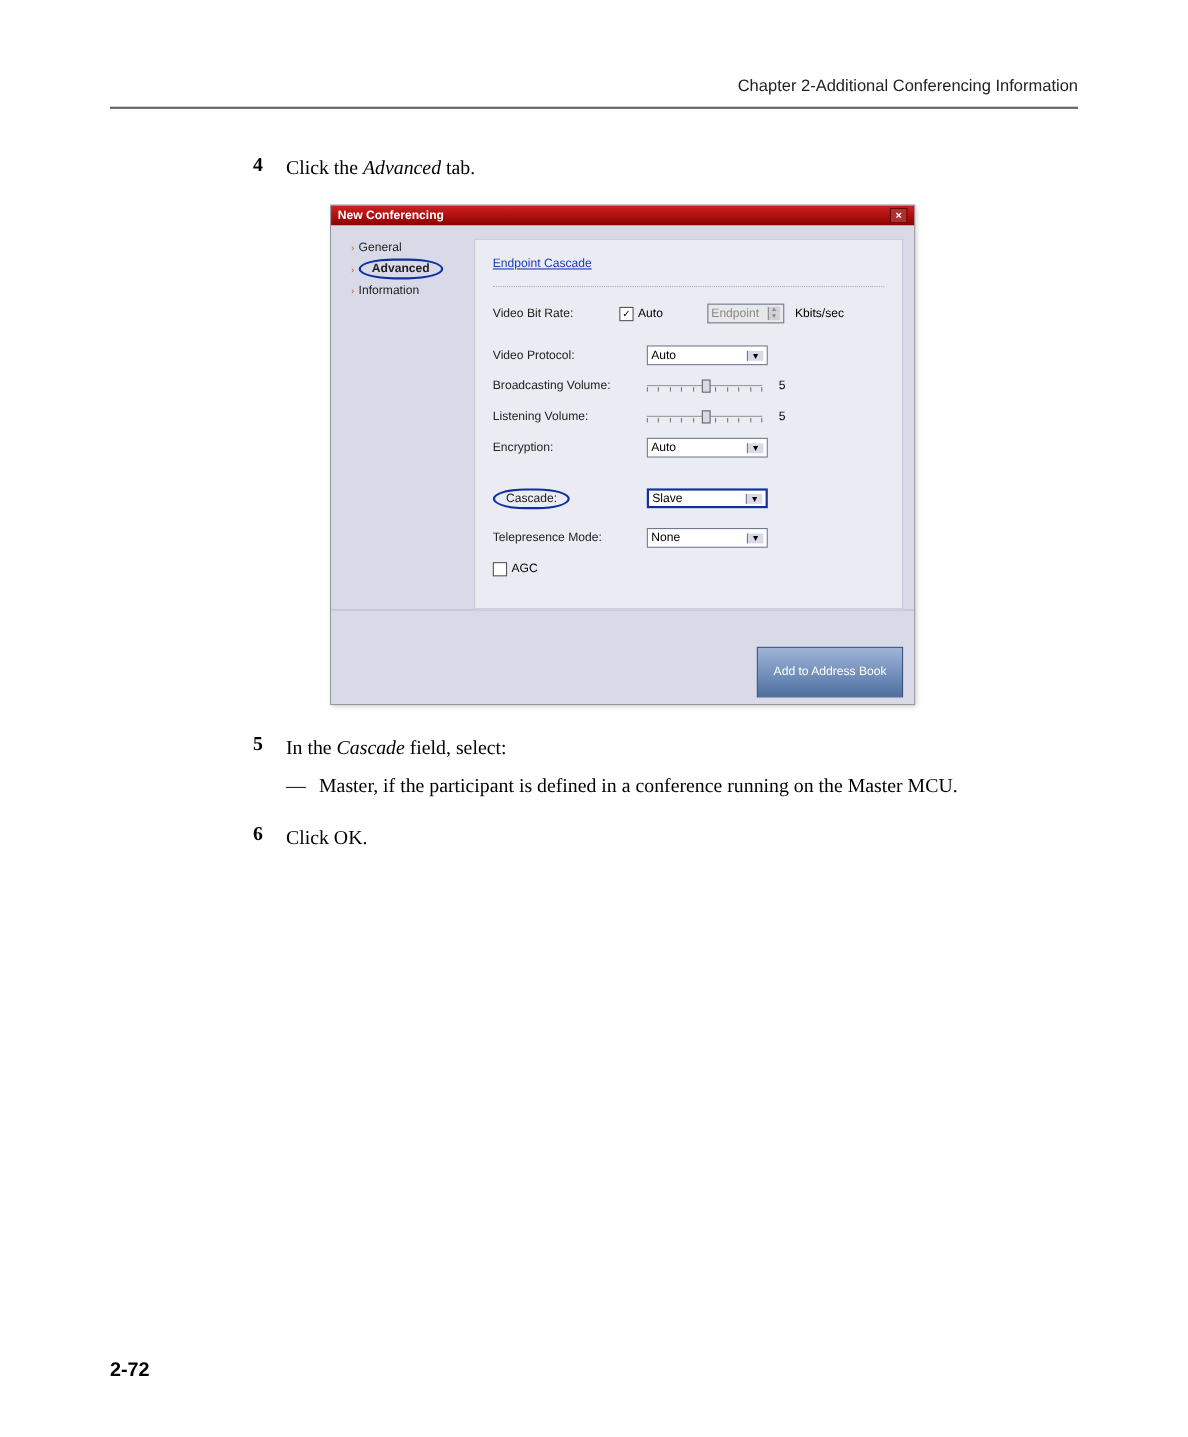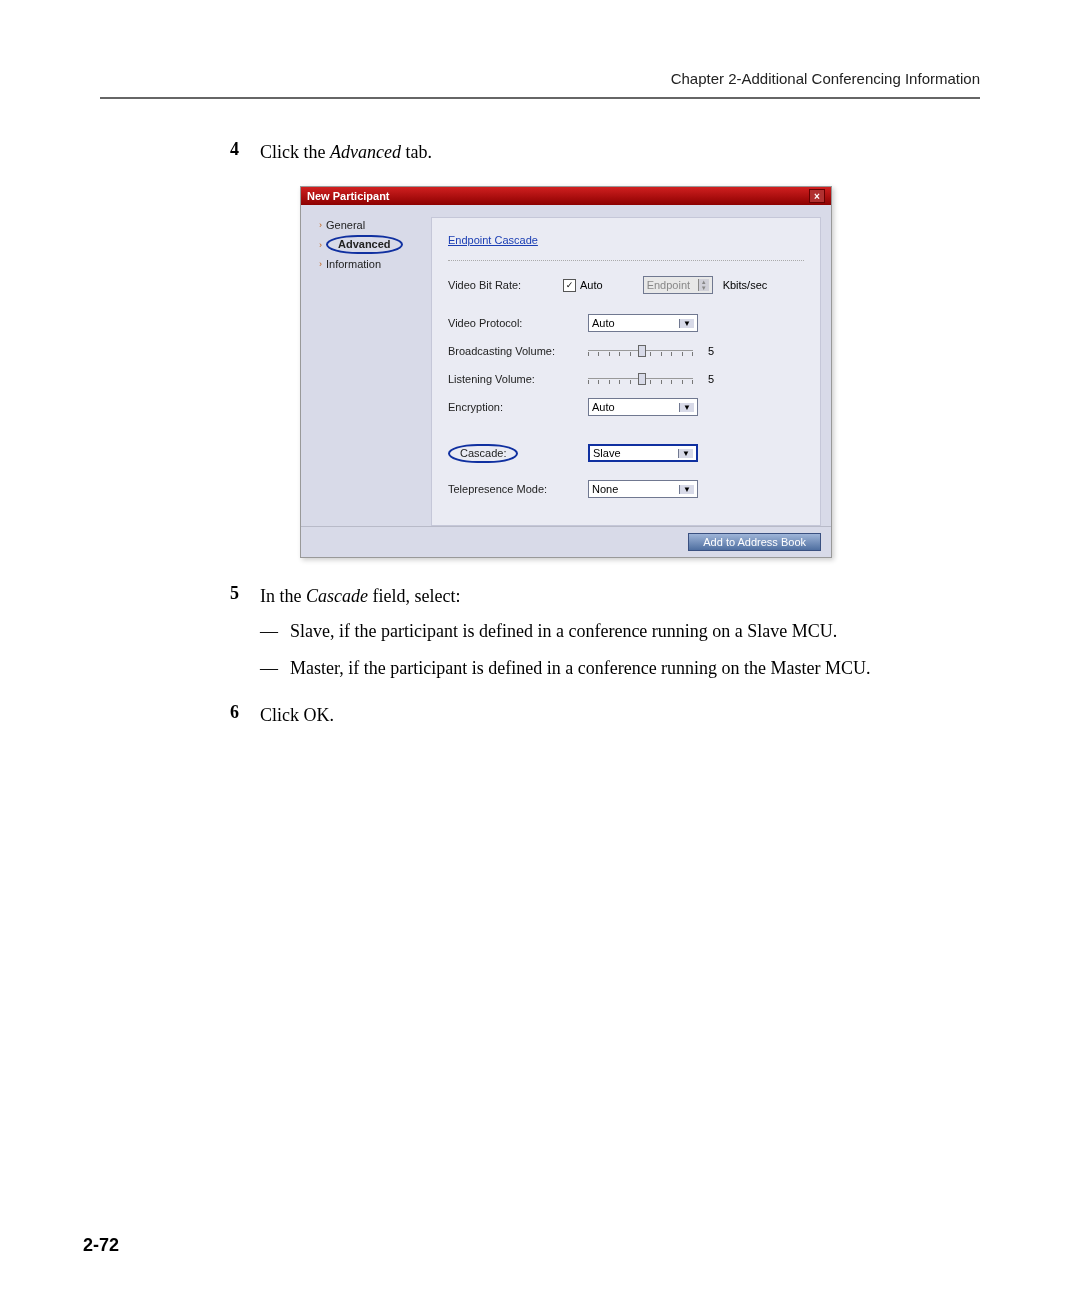--- a/index.html
+++ b/index.html
@@ -210,28 +210,29 @@
   .bottom-bar {
     background:#d8dae8;
     border-top:1px solid #b8bac8;
     padding: 6px 10px;
     text-align:right;
   }
   .addr-btn {
     background: linear-gradient(to bottom,#9fb5d8 0%,#4f6fa0 100%);
     border:1px solid #3a5080;
     color:#fff;
-    padding:2px 14px;
+    padding:16px 14px;
     font-size:11px;
     display:inline-block;
+    margin-top:27px;
   }
   .page-num {
     position:absolute;
     bottom: 50px;
-    left: 83px;
+    left: 100px;
     font-family: Arial, sans-serif;
     font-weight: bold;
     font-size: 18px;
   }
 </style>
 </head>
 <body>
 
 <div class="page">
   <div class="chapter-header">Chapter 2-Additional Conferencing Information</div>
@@ -239,21 +240,21 @@
 
   <div class="step-block">
     <div class="step-num">4</div>
     <div class="step-text">
       <span>Click the </span><span class="italic">Advanced</span><span> tab.</span>
     </div>
   </div>
 
   <div class="dialog">
     <div class="titlebar">
-      <span>New Participant</span>
+      <span>New Conferencing</span>
       <span class="close">×</span>
     </div>
     <div class="dialog-body">
       <div class="dialog-sidebar">
         <div class="nav-item">
           <span class="arrow">›</span>
           <span class="lbl">General</span>
         </div>
         <div class="nav-item selected">
           <span class="arrow">›</span>
@@ -366,37 +367,38 @@
         <div style="height:8px"></div>
 
         <div class="form-row">
           <span class="lbl" style="width:140px">Telepresence Mode:</span>
           <span class="select-input">
             <span>None</span>
             <span class="drop">▼</span>
           </span>
         </div>
 
+        <div class="form-row">
+          <span class="checkbox"></span>
+          <span>AGC</span>
+        </div>
       </div>
     </div>
     <div class="bottom-bar">
       <span class="addr-btn">Add to Address Book</span>
     </div>
   </div>
 
   <div class="step-block">
     <div class="step-num">5</div>
     <div class="step-text">
       <span>In the </span><span class="italic">Cascade</span><span> field, select:</span>
     </div>
     <ul class="bullet-list">
       <li>
-        <span class="bold">Slave</span><span>, if the participant is defined in a conference running on a Slave MCU.</span>
-      </li>
-      <li>
         <span class="bold">Master</span><span>, if the participant is defined in a conference running on the Master MCU.</span>
       </li>
     </ul>
   </div>
 
   <div class="step-block">
     <div class="step-num">6</div>
     <div class="step-text">Click OK.</div>
   </div>
 

